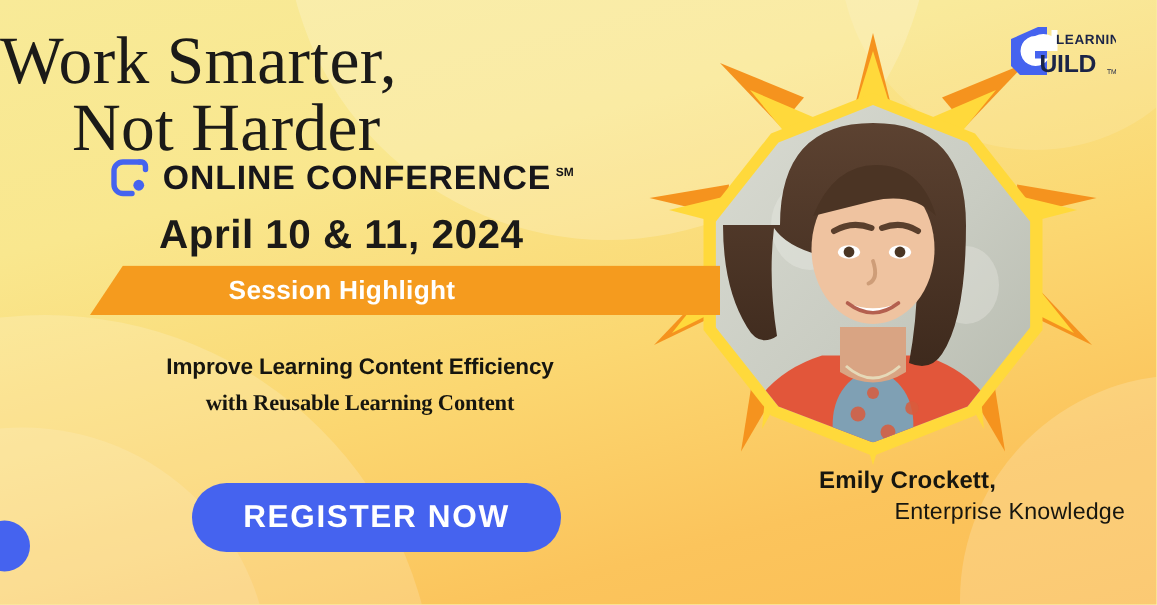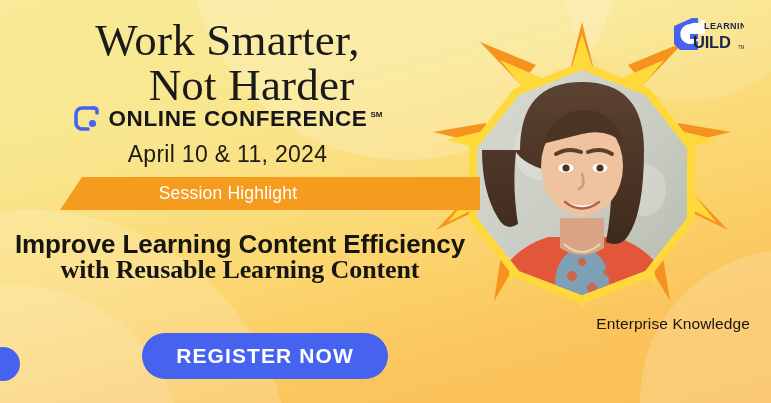--- a/index.html
+++ b/index.html
@@ -20,68 +20,67 @@
   .arc-tl { width:430px; height:430px; left:190px; top:-270px; background:rgba(255,255,255,.20); }
   .arc-bl { width:520px; height:520px; left:-230px; top:210px; background:rgba(255,255,255,.17); }
   .arc-bl2 { width:330px; height:330px; left:-150px; top:285px; background:rgba(255,255,255,.13); }
   .arc-br { width:300px; height:300px; left:640px; top:250px; background:rgba(255,255,255,.18); }
   .arc-rt { width:260px; height:260px; left:560px; top:-160px; background:rgba(255,255,255,.12); }
   .dot-left { position:absolute; width:34px; height:34px; border-radius:50%; background:#4563EF; left:-14px; bottom:22px; }
 
   
   .headline {
     position:absolute; left:0; top:18px; width:455px;
-    text-align:center;
     font-family:"Liberation Serif", serif;
     font-size:45px; line-height:45px;
     color:#1b1a18; letter-spacing:.2px;
   }
   .headline .l2 { display:block;margin-left:48px; }
 
   .confline {
     position:absolute; left:0; top:105px; width:455px;
     display:flex; align-items:center; justify-content:center; gap:9px;
   }
   .logo-mark { width:27px; height:27px; flex:none; }
   .conftext {
     font-size:22.5px; font-weight:bold; letter-spacing:.6px;
     color:#17161a; white-space:nowrap;
   }
   .sm { font-size:8px; font-weight:bold; vertical-align:super; margin-left:3px; letter-spacing:0; }
 
   .dates {
     position:absolute; left:0; top:141px; width:455px; text-align:center;
-    font-size:23px; font-weight:normal; color:#1b1a18; letter-spacing:.3px;
+    font-size:27px; font-weight:bold; color:#1b1a18; letter-spacing:.3px;
   }
 
   
   .banner {
     position:absolute; left:60px; top:177px; width:420px; height:33px;
     background:#F59B1E;
     clip-path:polygon(22px 0, 100% 0, 100% 100%, 0 100%);
     display:flex; align-items:center; justify-content:center;
     padding-right:84px;
   }
   .banner-label {
-    color:#fff; font-size:17.5px; font-weight:normal; letter-spacing:.2px;
+    color:#fff; font-size:17.5px; font-weight:bold; letter-spacing:.2px;
   }
 
   .session-title {
     position:absolute; left:0; top:232px; width:480px; text-align:center;
-    font-size:26px; font-weight:bold; line-height:25px; color:#16150f;
+    font-size:15px; font-weight:bold; line-height:25px; color:#16150f;
     letter-spacing:-.1px;
   }
   .session-title .t2 { display:block;font-family:Liberation Serif, serif; }
 
   .register {
-    position:absolute; left:142px; top:322px;
+    position:absolute; left:128px; top:322px;
     width:246px; height:46px; border-radius:23px;
     background:#4563EF; border:none; cursor:pointer;
     color:#fff; font-size:21px; font-weight:bold; letter-spacing:1.1px;
-    display:flex; align-items:center; justify-content:center;margin-top:11px;
+    display:flex; align-items:center; justify-content:center;
   }
 
   
   .burst { position:absolute; left:432px; top:22px; width:300px; height:290px; }
   .burst svg { display:block; width:100%; height:100%; }
 
   .speaker {
     position:absolute; left:460px; top:312px; width:290px; text-align:center;
     color:#17160f;
   }
@@ -210,20 +209,21 @@
   </div>
 
   <div class="session-title">
     <span>Improve Learning Content Efficiency</span>
     <span class="t2">with Reusable Learning Content</span>
   </div>
 
   <button class="register">REGISTER NOW</button>
 
   <div class="speaker">
+    <div class="speaker-name">Emily Crockett,</div>
     <div class="speaker-org">Enterprise Knowledge</div>
   </div>
 
   <div class="guild">
     <svg viewBox="0 0 76 40" xmlns="http://www.w3.org/2000/svg">
       <polygon points="6,12 24,4 30,4 30,36 12,36 6,30" fill="#4563EF"></polygon>
       <path d="M24 6 a13 13 0 1 0 0 26 a13 13 0 0 1 0 -26 z" fill="#1B2447"></path>
       <path d="M22 10 a10 10 0 1 0 9 15 h-9 v-5 h15 v-14 h-4 v4 a13 13 0 0 0 -11 -0 z" fill="#ffffff"></path>
       <text x="36" y="15" font-family="Liberation Sans, sans-serif" font-size="9" font-weight="bold" fill="#1B2447" letter-spacing="0.4">LEARNING</text>
       <text x="25" y="34" font-family="Liberation Sans, sans-serif" font-size="16.5" font-weight="bold" fill="#1B2447" letter-spacing="-0.2">UILD</text>

